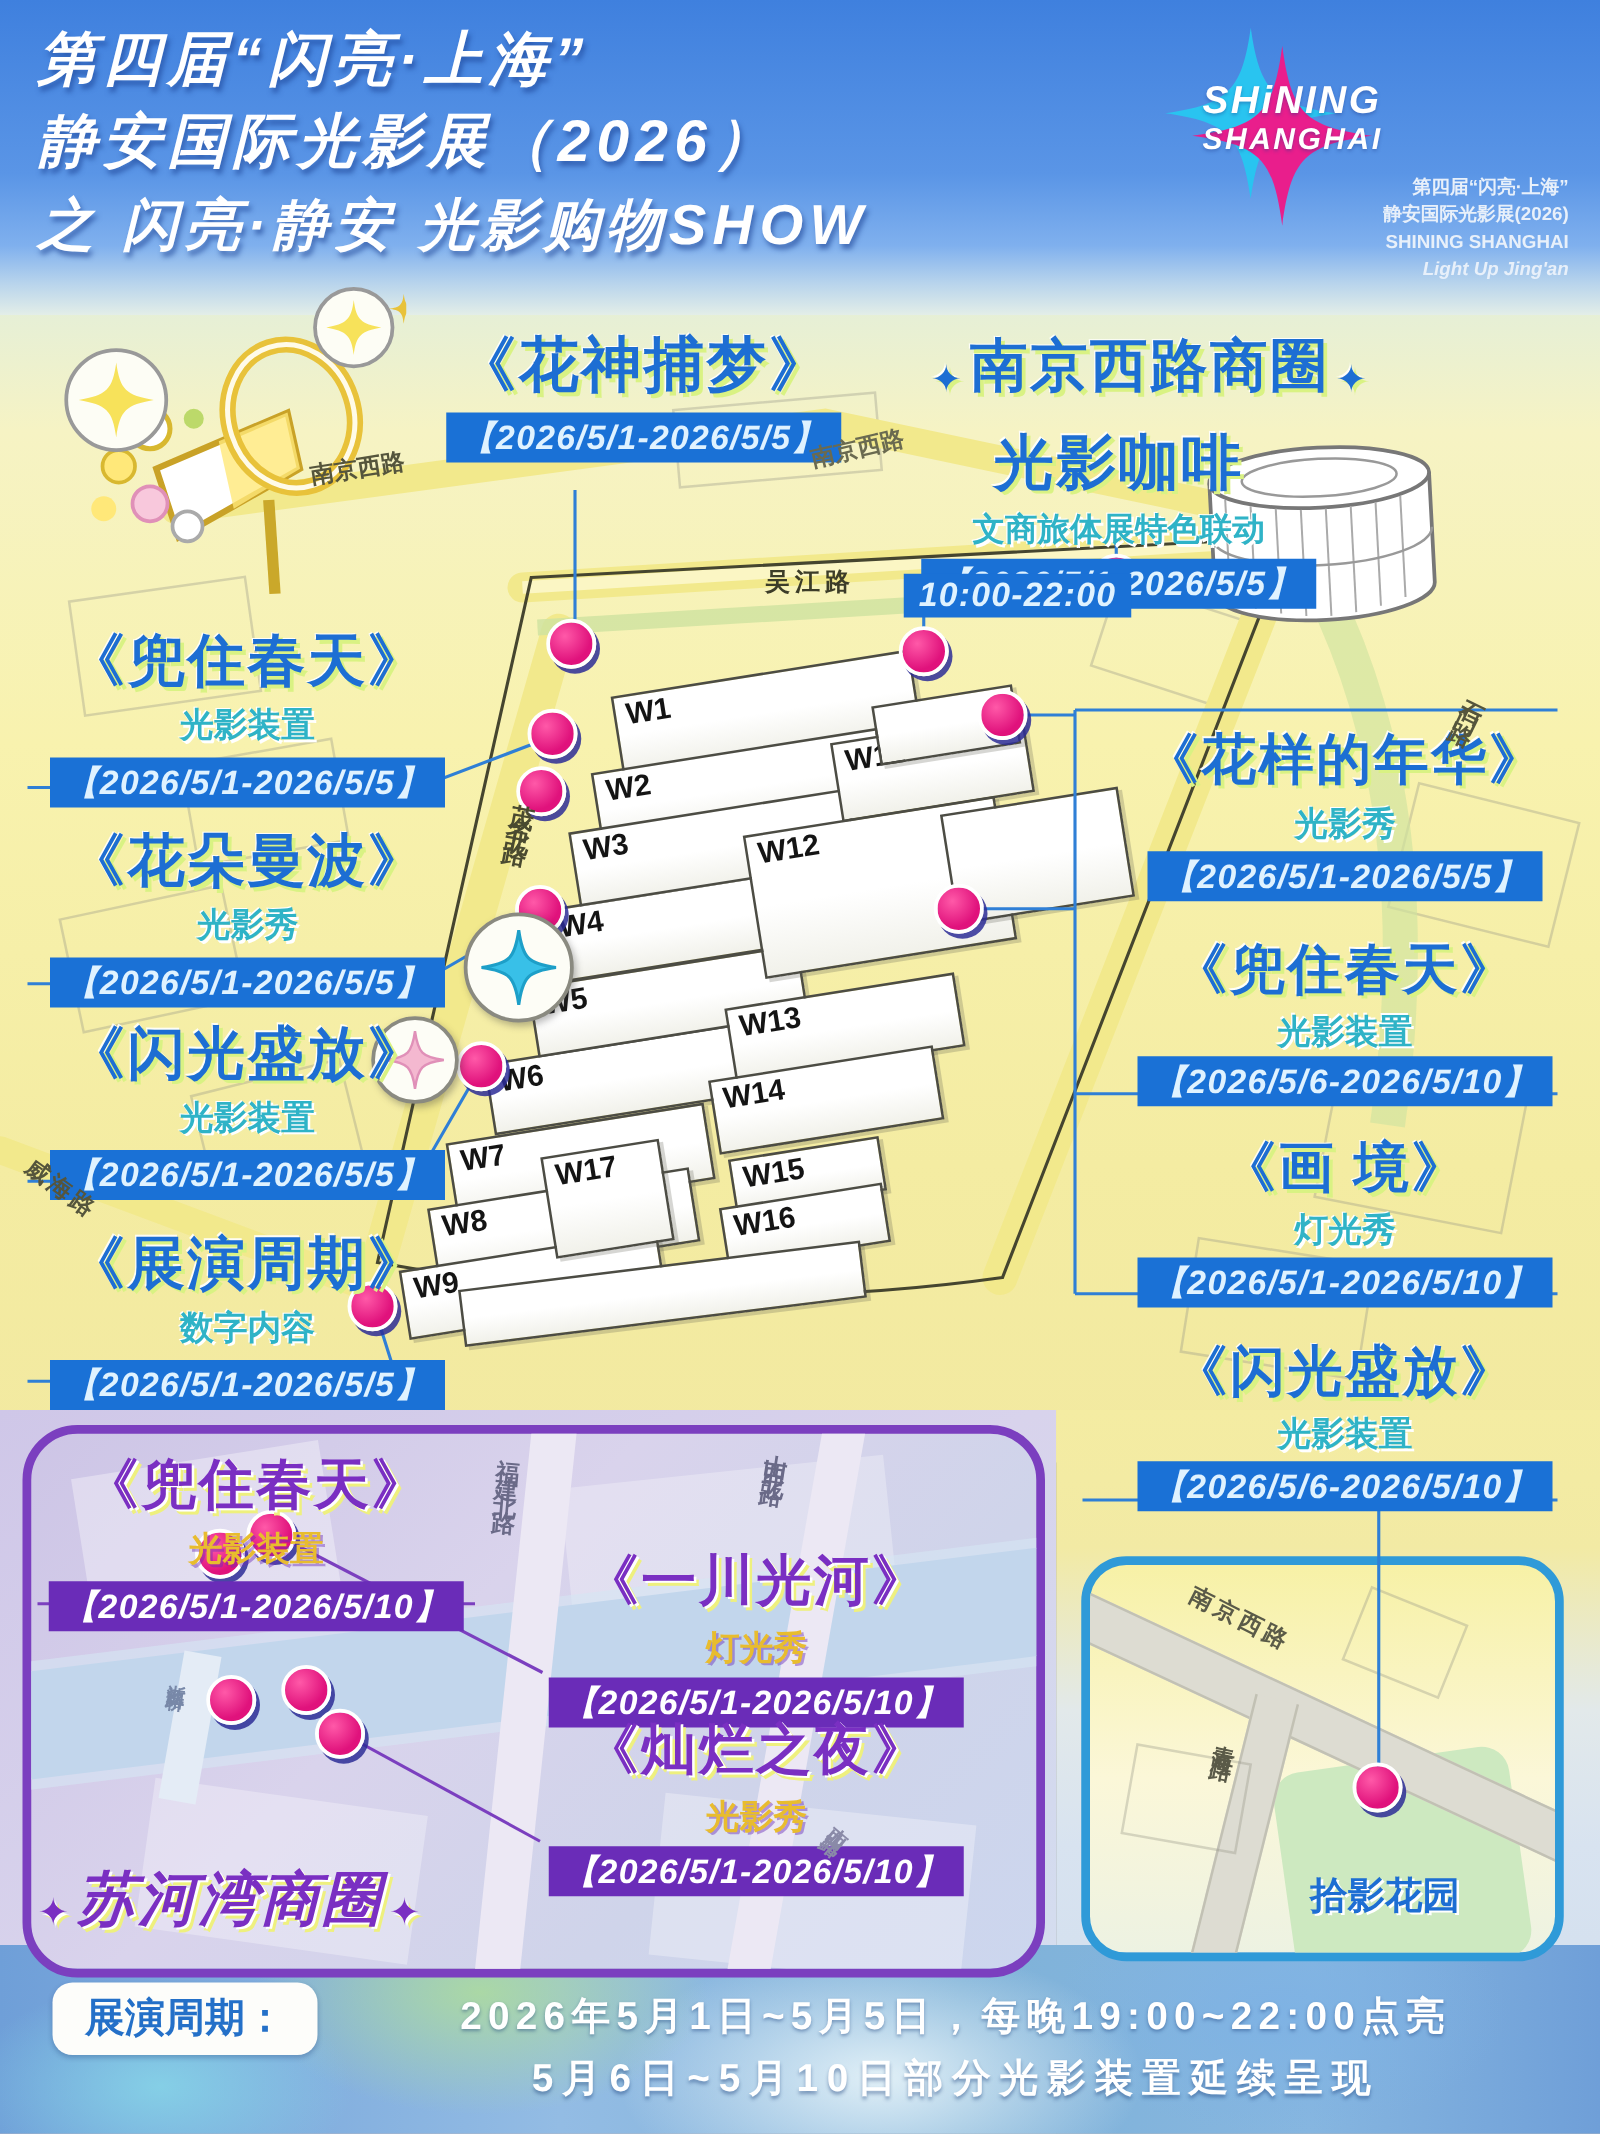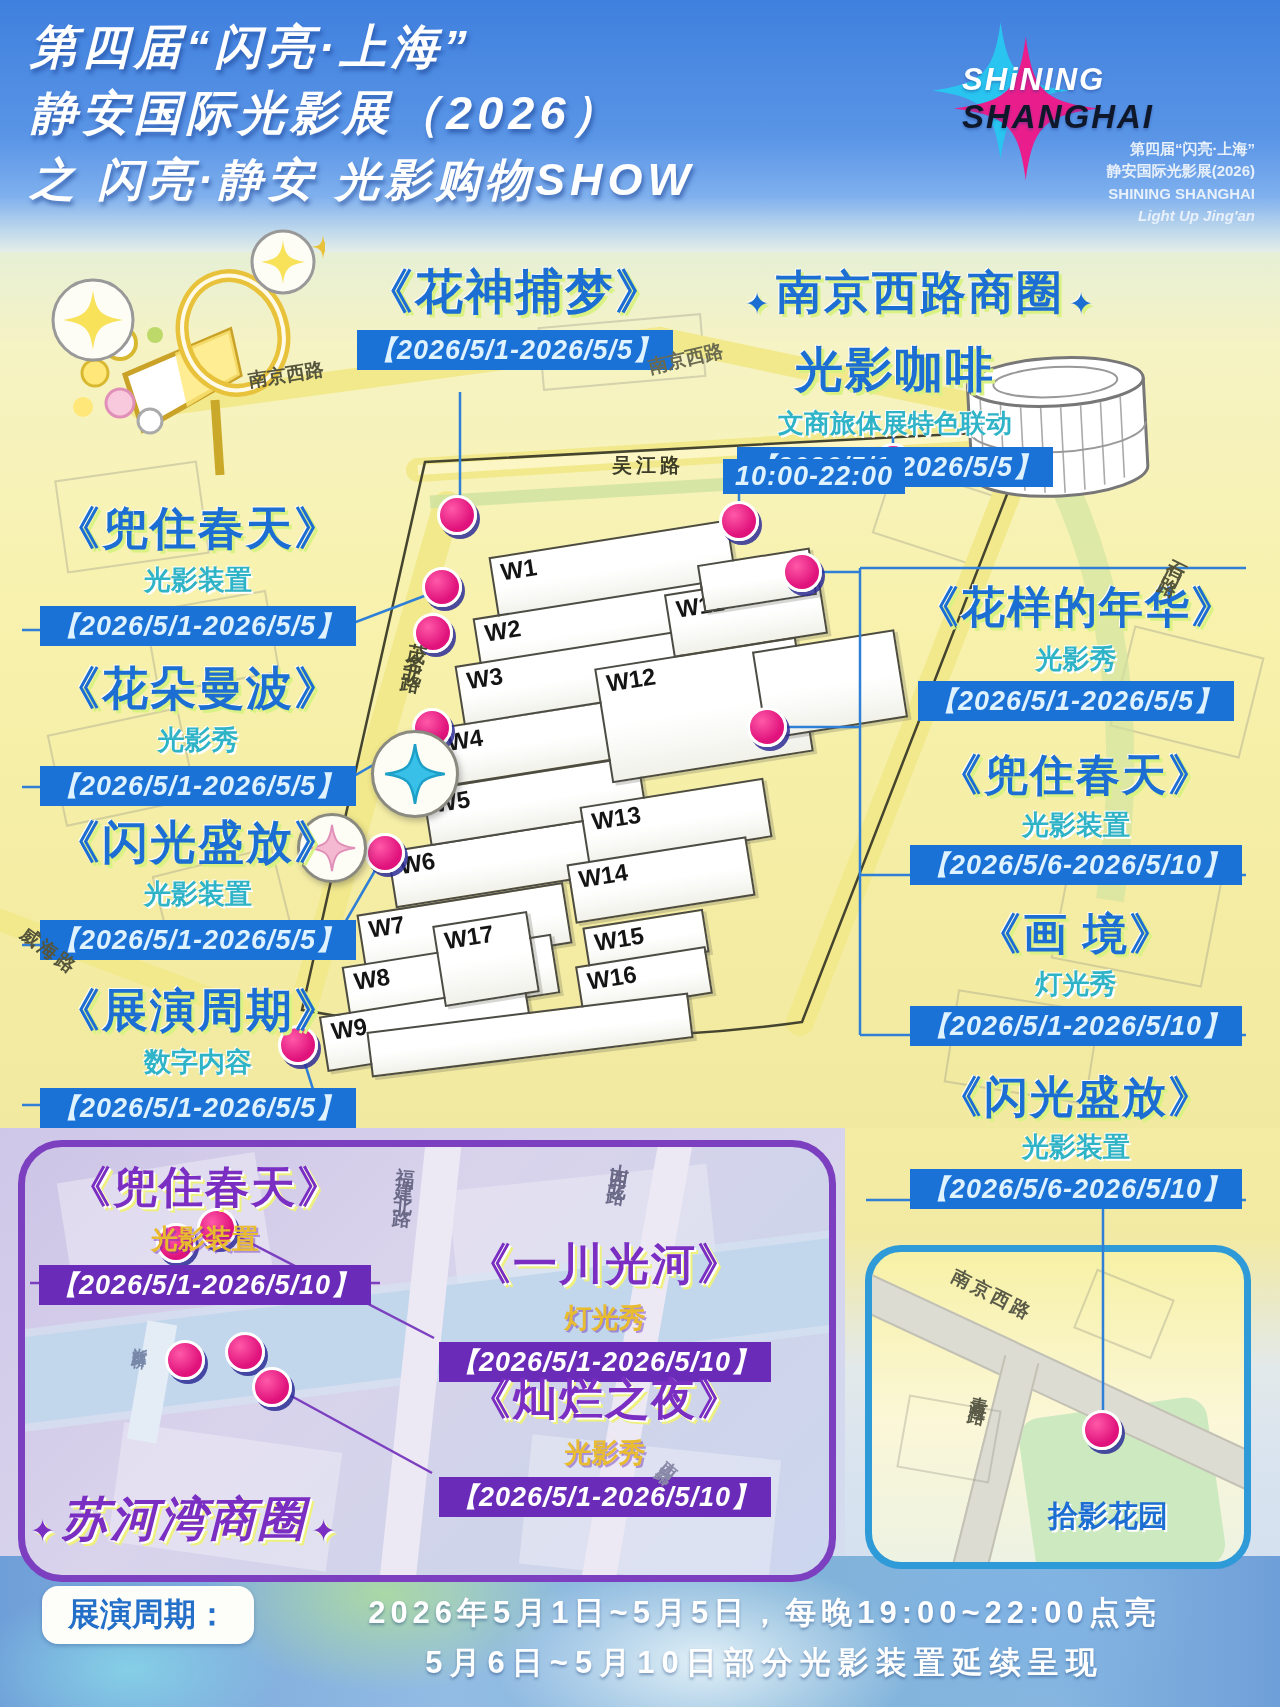--- a/index.html
+++ b/index.html
@@ -251,21 +251,21 @@
 
   <div class="header-title" style="left:30px;top:16px;font-size:47px">第四届“闪亮·上海”</div>
   <div class="header-title" style="left:30px;top:82px;font-size:47px">静安国际光影展（2026）</div>
   <div class="header-title" style="left:30px;top:150px;font-size:45px">之 闪亮·静安 光影购物SHOW</div>
 
   <svg class="abs" style="left:925px;top:15px;z-index:7" width="180" height="180" viewBox="0 0 100 100">
     <path d="M42,4 C46,32 52,38 80,42 C52,46 46,52 42,80 C38,52 32,46 4,42 C32,38 38,32 42,4 Z" fill="#29c4f0"></path>
     <path d="M56,12 C60,42 66,48 96,52 C66,56 60,62 56,92 C52,62 46,56 16,52 C46,48 52,42 56,12 Z" fill="#e91e8c"></path>
   </svg>
   <div class="abs" style="left:962px;top:62px;z-index:8;color:#fff;font-weight:900;font-style:italic;font-size:31px;letter-spacing:2px;text-shadow:0 2px 3px rgba(30,60,140,.4)">SHiNING</div>
-  <div class="abs" style="left:962px;top:98px;z-index:8;color:#0f172a;font-weight:900;font-style:italic;font-size:33px;letter-spacing:2px;text-shadow:0 2px 3px rgba(30,60,140,.4)">SHANGHAI</div>
+  <div class="abs" style="left:962px;top:98px;z-index:8;color:#ffffff;font-weight:900;font-style:italic;font-size:24px;letter-spacing:2px;text-shadow:0 2px 3px rgba(30,60,140,.4)">SHANGHAI</div>
   <div class="logo-sub" style="left:995px;top:140px">第四届“闪亮·上海”</div>
   <div class="logo-sub" style="left:995px;top:162px">静安国际光影展(2026)</div>
   <div class="logo-sub" style="left:995px;top:185px;font-weight:900">SHINING SHANGHAI</div>
   <div class="logo-sub" style="left:995px;top:207px;font-style:italic;font-weight:900">Light Up Jing'an</div>
 
   <div class="ev-group" style="left:330px;top:260px;width:370px">
     <div class="t-blue" style="font-size:48px">《花神捕梦》</div>
     <div class="badge-blue" style="margin-top:6px">【2026/5/1-2026/5/5】</div>
   </div>
   <div class="ev-group" style="left:20px;top:498px;width:356px">

